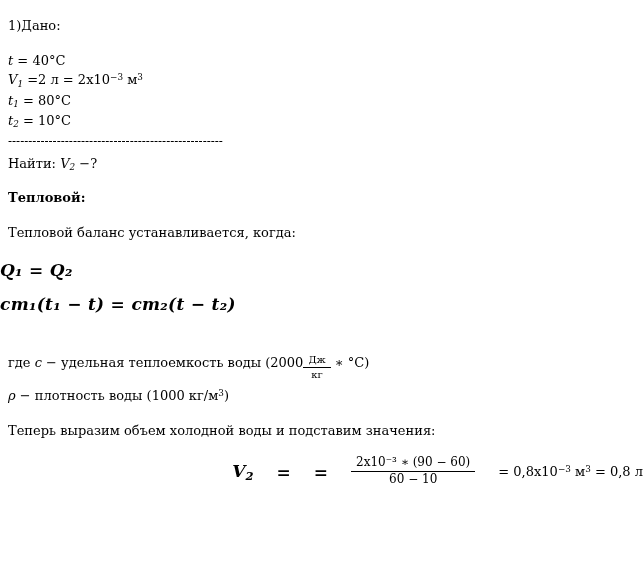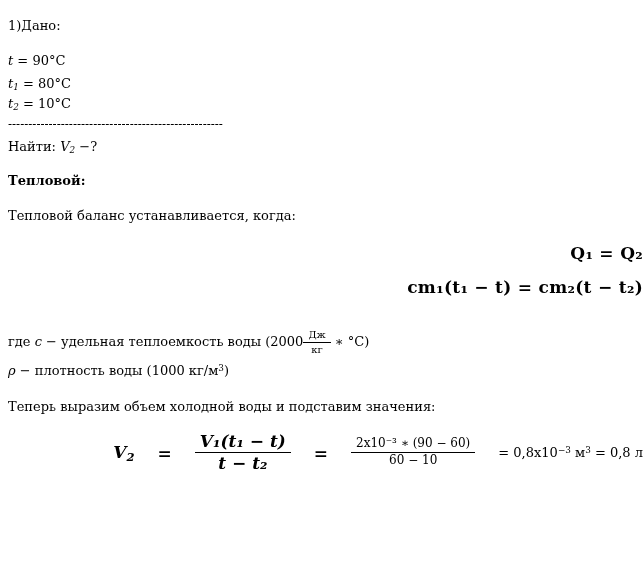--- a/index.html
+++ b/index.html
@@ -32,21 +32,22 @@
   .sp-18 { height: 18px; }
   .sp-20 { height: 20px; }
 
   .it { font-style: italic; }
   .bold { font-weight: bold; }
   .bi { font-weight: bold; font-style: italic; }
 
   .top-pad { height: 18px; }
 
   .eqline {
-    text-align: right;
+    text-align: left;
+    font-style: italic;
     font-weight: bold;
     font-size: 17px;
     letter-spacing: 0.3px;
   }
 
   sub {
     font-size: 0.68em;
     vertical-align: -0.28em;
   }
   sup {
@@ -73,20 +74,21 @@
     border-bottom: 1.3px solid #000;
   }
   .frac .den {
     display: block;
     padding: 1px 5px 0 5px;
   }
   .small-frac {
     font-size: 10px;
     font-style: normal;
     font-weight: normal;
+    margin-top: 8px;
   }
   .small-frac .num, .small-frac .den {
     border-color: #000;
   }
   .inline-mid { display: inline-block; vertical-align: middle; }
 
   .final-eq {
     display: flex;
     align-items: center;
     justify-content: flex-end;
@@ -119,25 +121,28 @@
 
   <div class="top-pad"></div>
 
   <div class="line">
     <span>1)</span><span>Дано:</span>
   </div>
 
   <div class="sp-20"></div>
 
   <div class="line">
-    <span class="it">t</span><span class="plain"> = 90°C</span>
-  </div>
-
-  <div class="sp-4"></div>
-
+    <span class="it">t</span><span class="plain"> = 40°C</span>
+  </div>
+
+  <div class="sp-4"></div>
+
+  <div class="line">
+    <span class="it">V</span><sub class="it">1</sub><span class="plain"> =2 л = 2x10</span><sup>−3</sup><span class="plain"> м</span><sup>3</sup>
+  </div>
 
   <div class="sp-4"></div>
 
   <div class="line">
     <span class="it">t</span><sub class="it">1</sub><span class="plain"> = 80°C</span>
   </div>
 
   <div class="sp-4"></div>
 
   <div class="line">
@@ -187,24 +192,20 @@
 
   <div class="sp-20"></div>
 
   <div class="line">Теперь выразим объем холодной воды и подставим значения:</div>
 
   <div class="sp-18"></div>
 
   <div class="final-eq">
     <span class="bi"><span>V</span><sub>2</sub></span>
     <span class="eqsign">=</span>
-    <span class="frac bigfrac">
-      <span class="num">V₁(t₁ − t)</span>
-      <span class="den">t − t₂</span>
-    </span>
     <span class="eqsign">=</span>
     <span class="frac numfrac">
       <span class="num">2x10⁻³ ∗ (90 − 60)</span>
       <span class="den">60 − 10</span>
     </span>
     <span class="rhs"><span>=</span> <span>0,8x10</span><sup>−3</sup><span> м</span><sup>3</sup><span> = 0,8 л</span></span>
   </div>
 
 </div>
 

